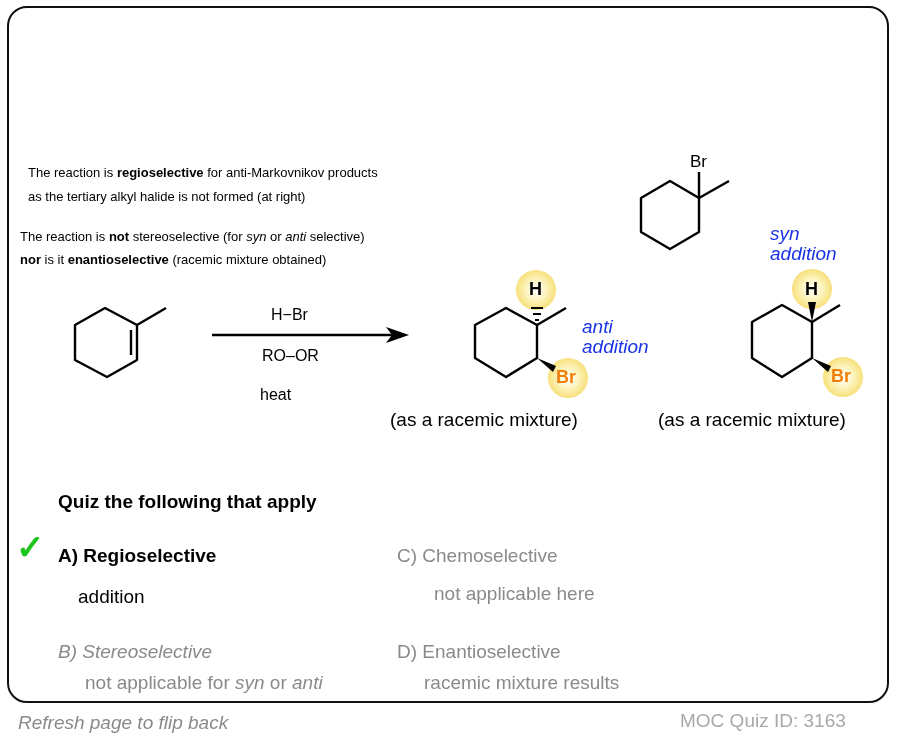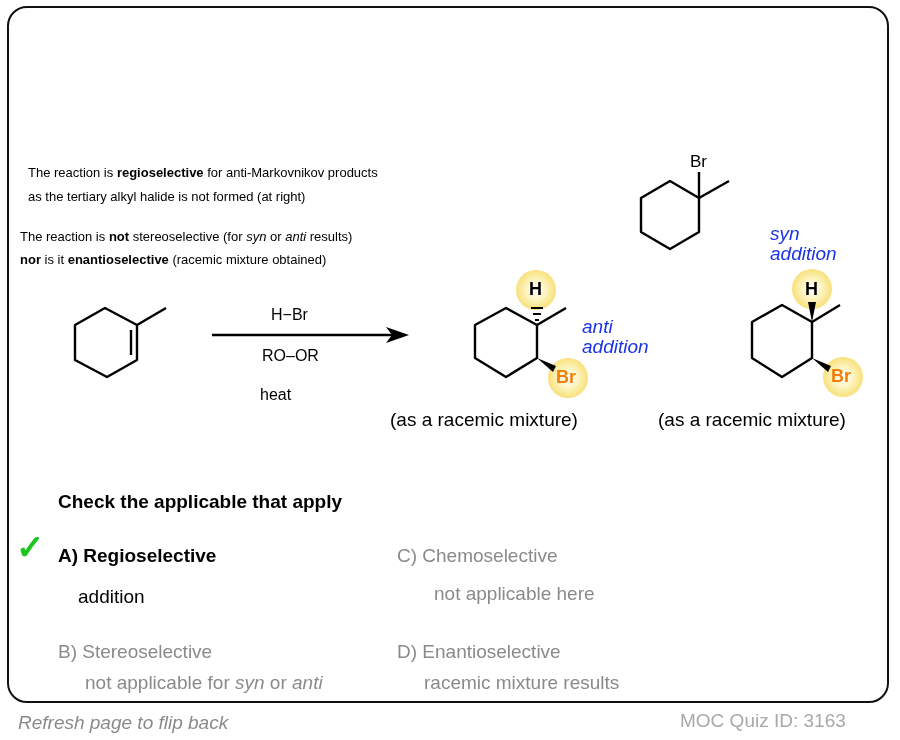--- a/index.html
+++ b/index.html
@@ -29,21 +29,21 @@
 </head>
 <body>
 
 <div class="card"></div>
 
 <div class="t intro" style="left:28px; top:162px;">
   <span>The reaction is </span><b>regioselective</b><span> for anti-Markovnikov products</span>
 </div>
 <div class="t intro" style="left:28px; top:186px;">as the tertiary alkyl halide is not formed (at right)</div>
 <div class="t intro" style="left:20px; top:226px;">
-  <span>The reaction is </span><b>not</b><span> stereoselective (for </span><i>syn</i><span> or </span><i>anti</i><span> results)</span>
+  <span>The reaction is </span><b>not</b><span> stereoselective (for </span><i>syn</i><span> or </span><i>anti</i><span> selective)</span>
 </div>
 <div class="t intro" style="left:20px; top:249px;">
   <b>nor</b><span> is it </span><b>enantioselective</b><span> (racemic mixture obtained)</span>
 </div>
 
 <svg class="chem-svg" viewBox="0 0 900 740">
   <defs>
     <radialGradient id="glow" cx="50%" cy="50%" r="50%">
       <stop offset="0%" stop-color="#ffffff"></stop>
       <stop offset="45%" stop-color="#fdf6c8"></stop>
@@ -110,30 +110,30 @@
   <div>addition</div>
 </div>
 <div class="t blue" style="left:770px; top:224px;">
   <div>syn</div>
   <div>addition</div>
 </div>
 
 <div class="t caption" style="left:390px; top:409px;">(as a racemic mixture)</div>
 <div class="t caption" style="left:658px; top:409px;">(as a racemic mixture)</div>
 
-<div class="t heading" style="left:58px; top:491px;">Check the applicable that apply</div>
+<div class="t heading" style="left:58px; top:491px;">Quiz the following that apply</div>
 
 <div class="t check" style="left:16px; top:527px;">✓</div>
 
 <div class="t opt-title correct" style="left:58px; top:545px;">A) Regioselective</div>
 <div class="t opt-desc" style="left:78px; top:586px;">
   <div>addition</div>
 </div>
 
-<div class="t opt-title muted" style="left:58px; top:641px;">B) Stereoselective</div>
+<div class="t opt-title muted" style="left:58px; top:641px;font-style:italic;">B) Stereoselective</div>
 <div class="t opt-desc muted" style="left:85px; top:672px;">
   <span>not applicable for </span><i>syn</i><span> or </span><i>anti</i>
 </div>
 
 <div class="t opt-title muted" style="left:397px; top:545px;">C) Chemoselective</div>
 <div class="t opt-desc muted" style="left:434px; top:583px;">not applicable here</div>
 
 <div class="t opt-title muted" style="left:397px; top:641px;">D) Enantioselective</div>
 <div class="t opt-desc muted" style="left:424px; top:672px;">racemic mixture results</div>
 

